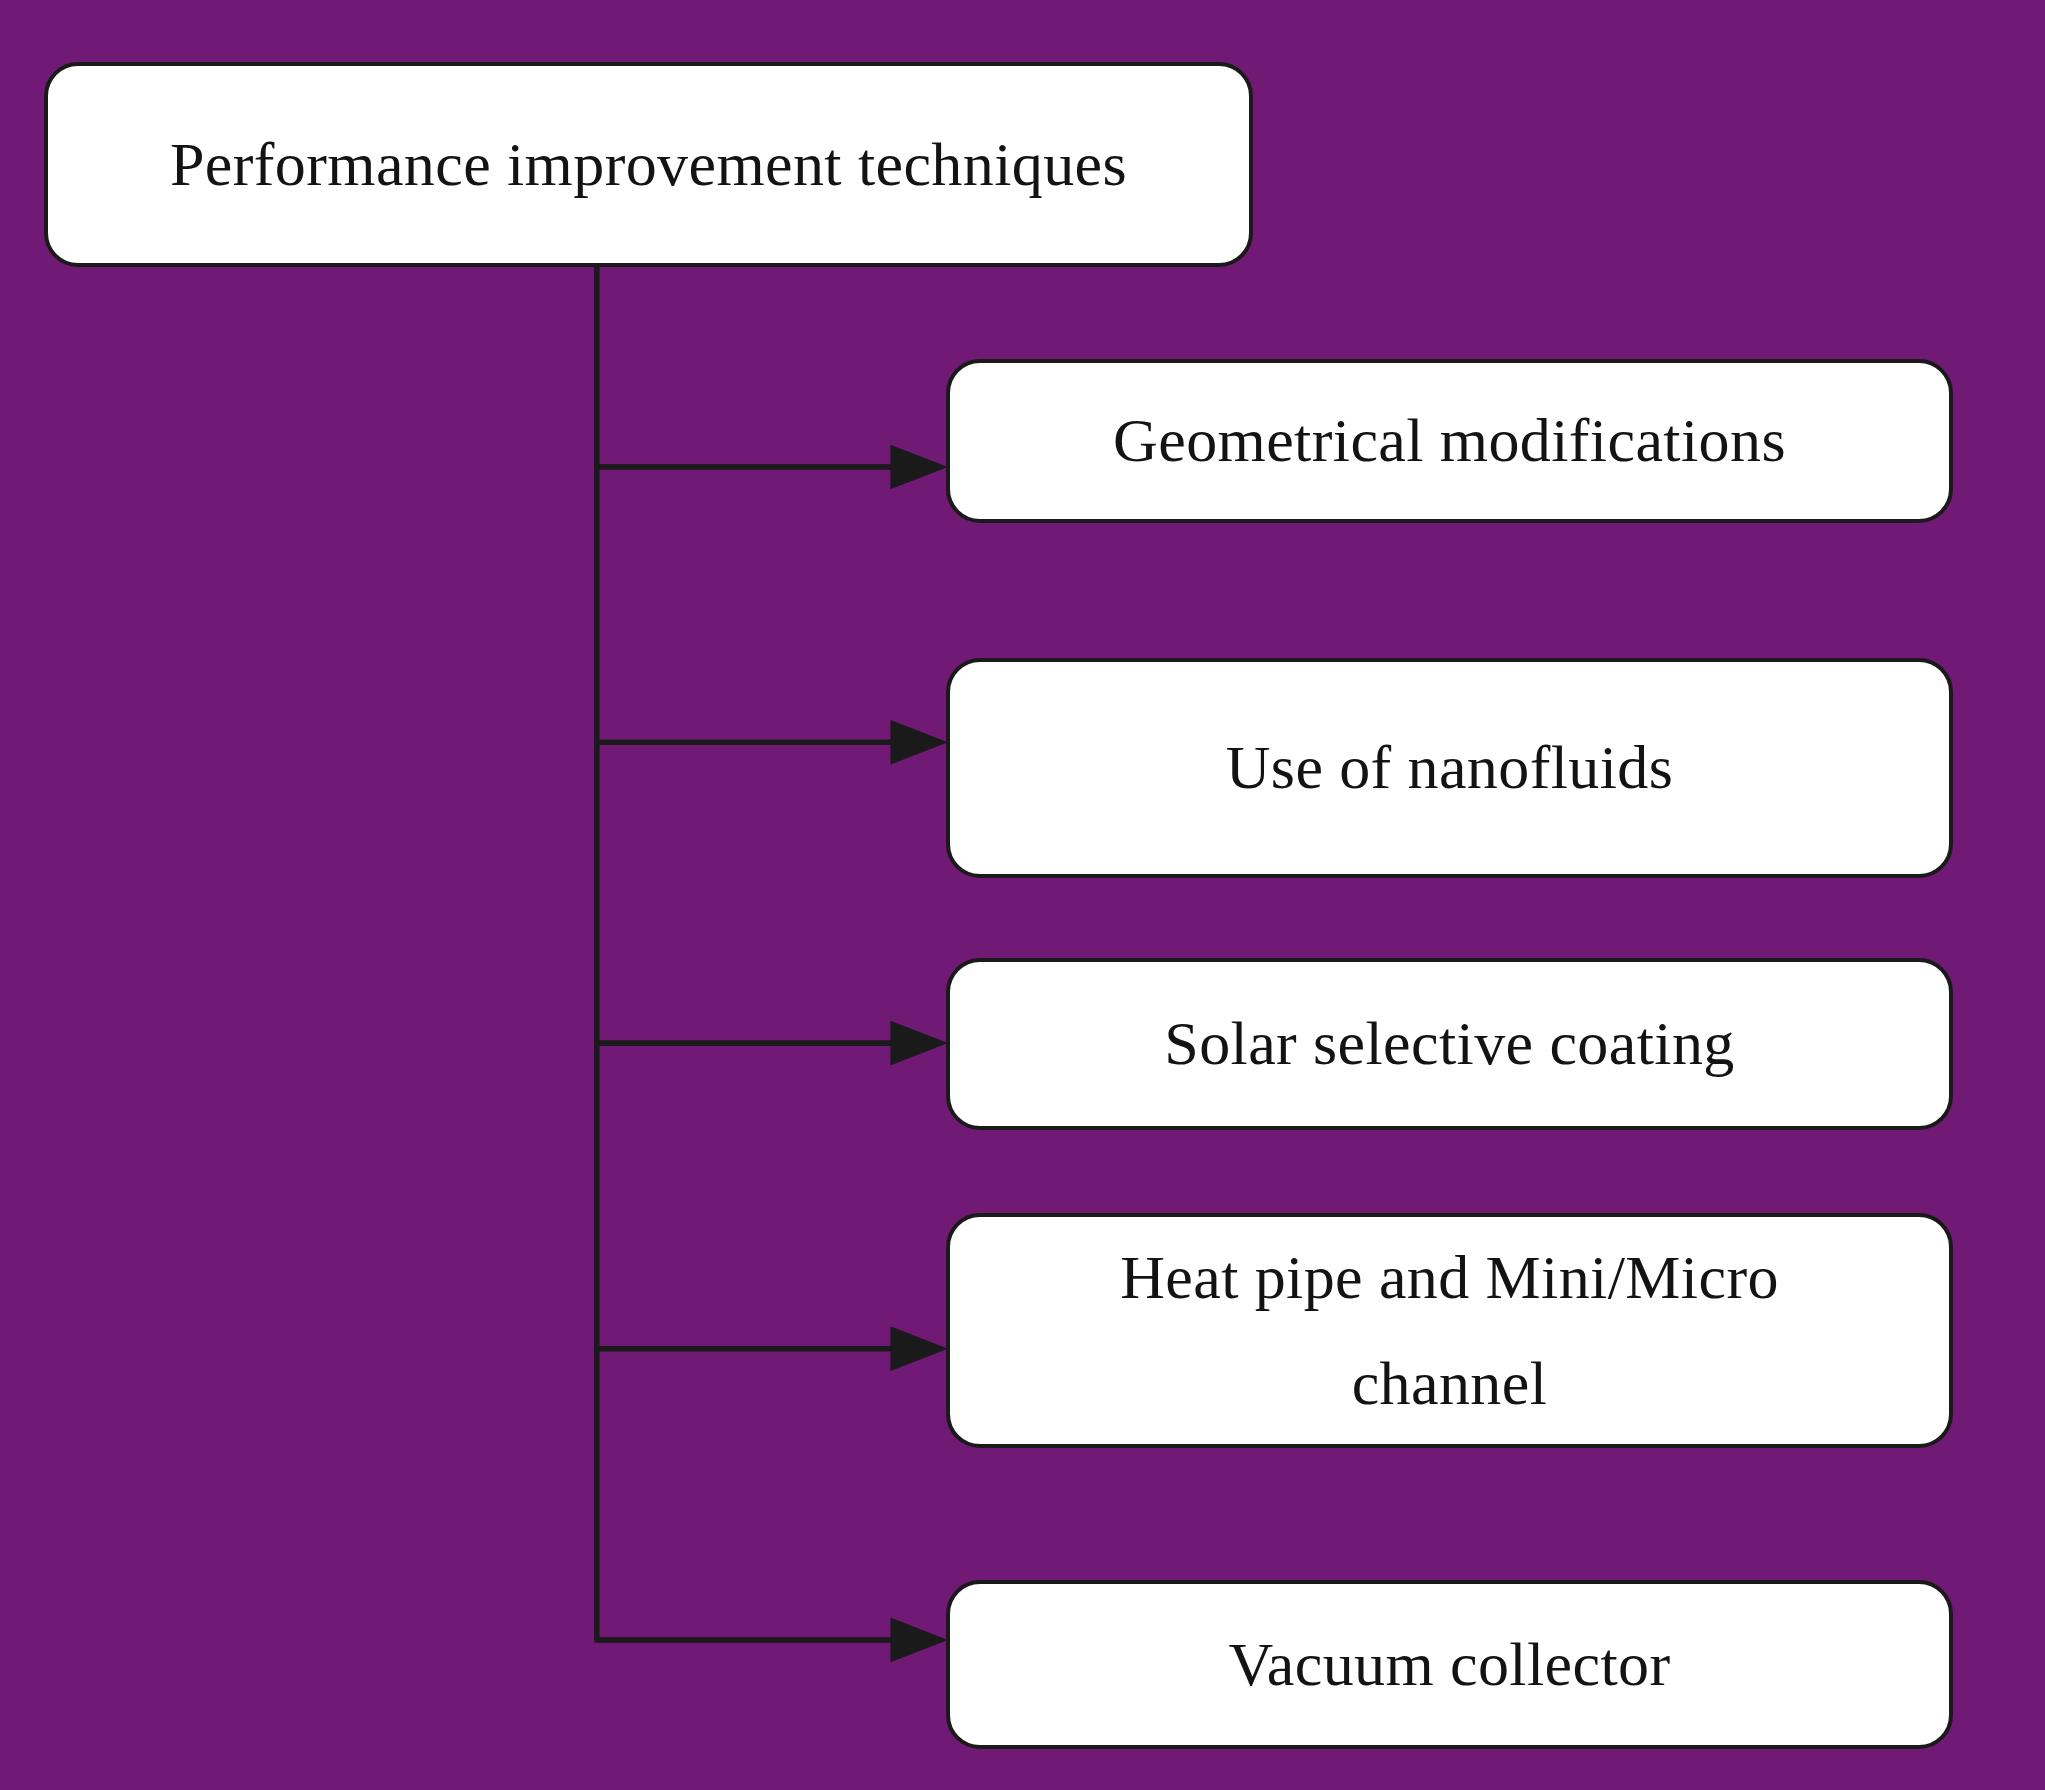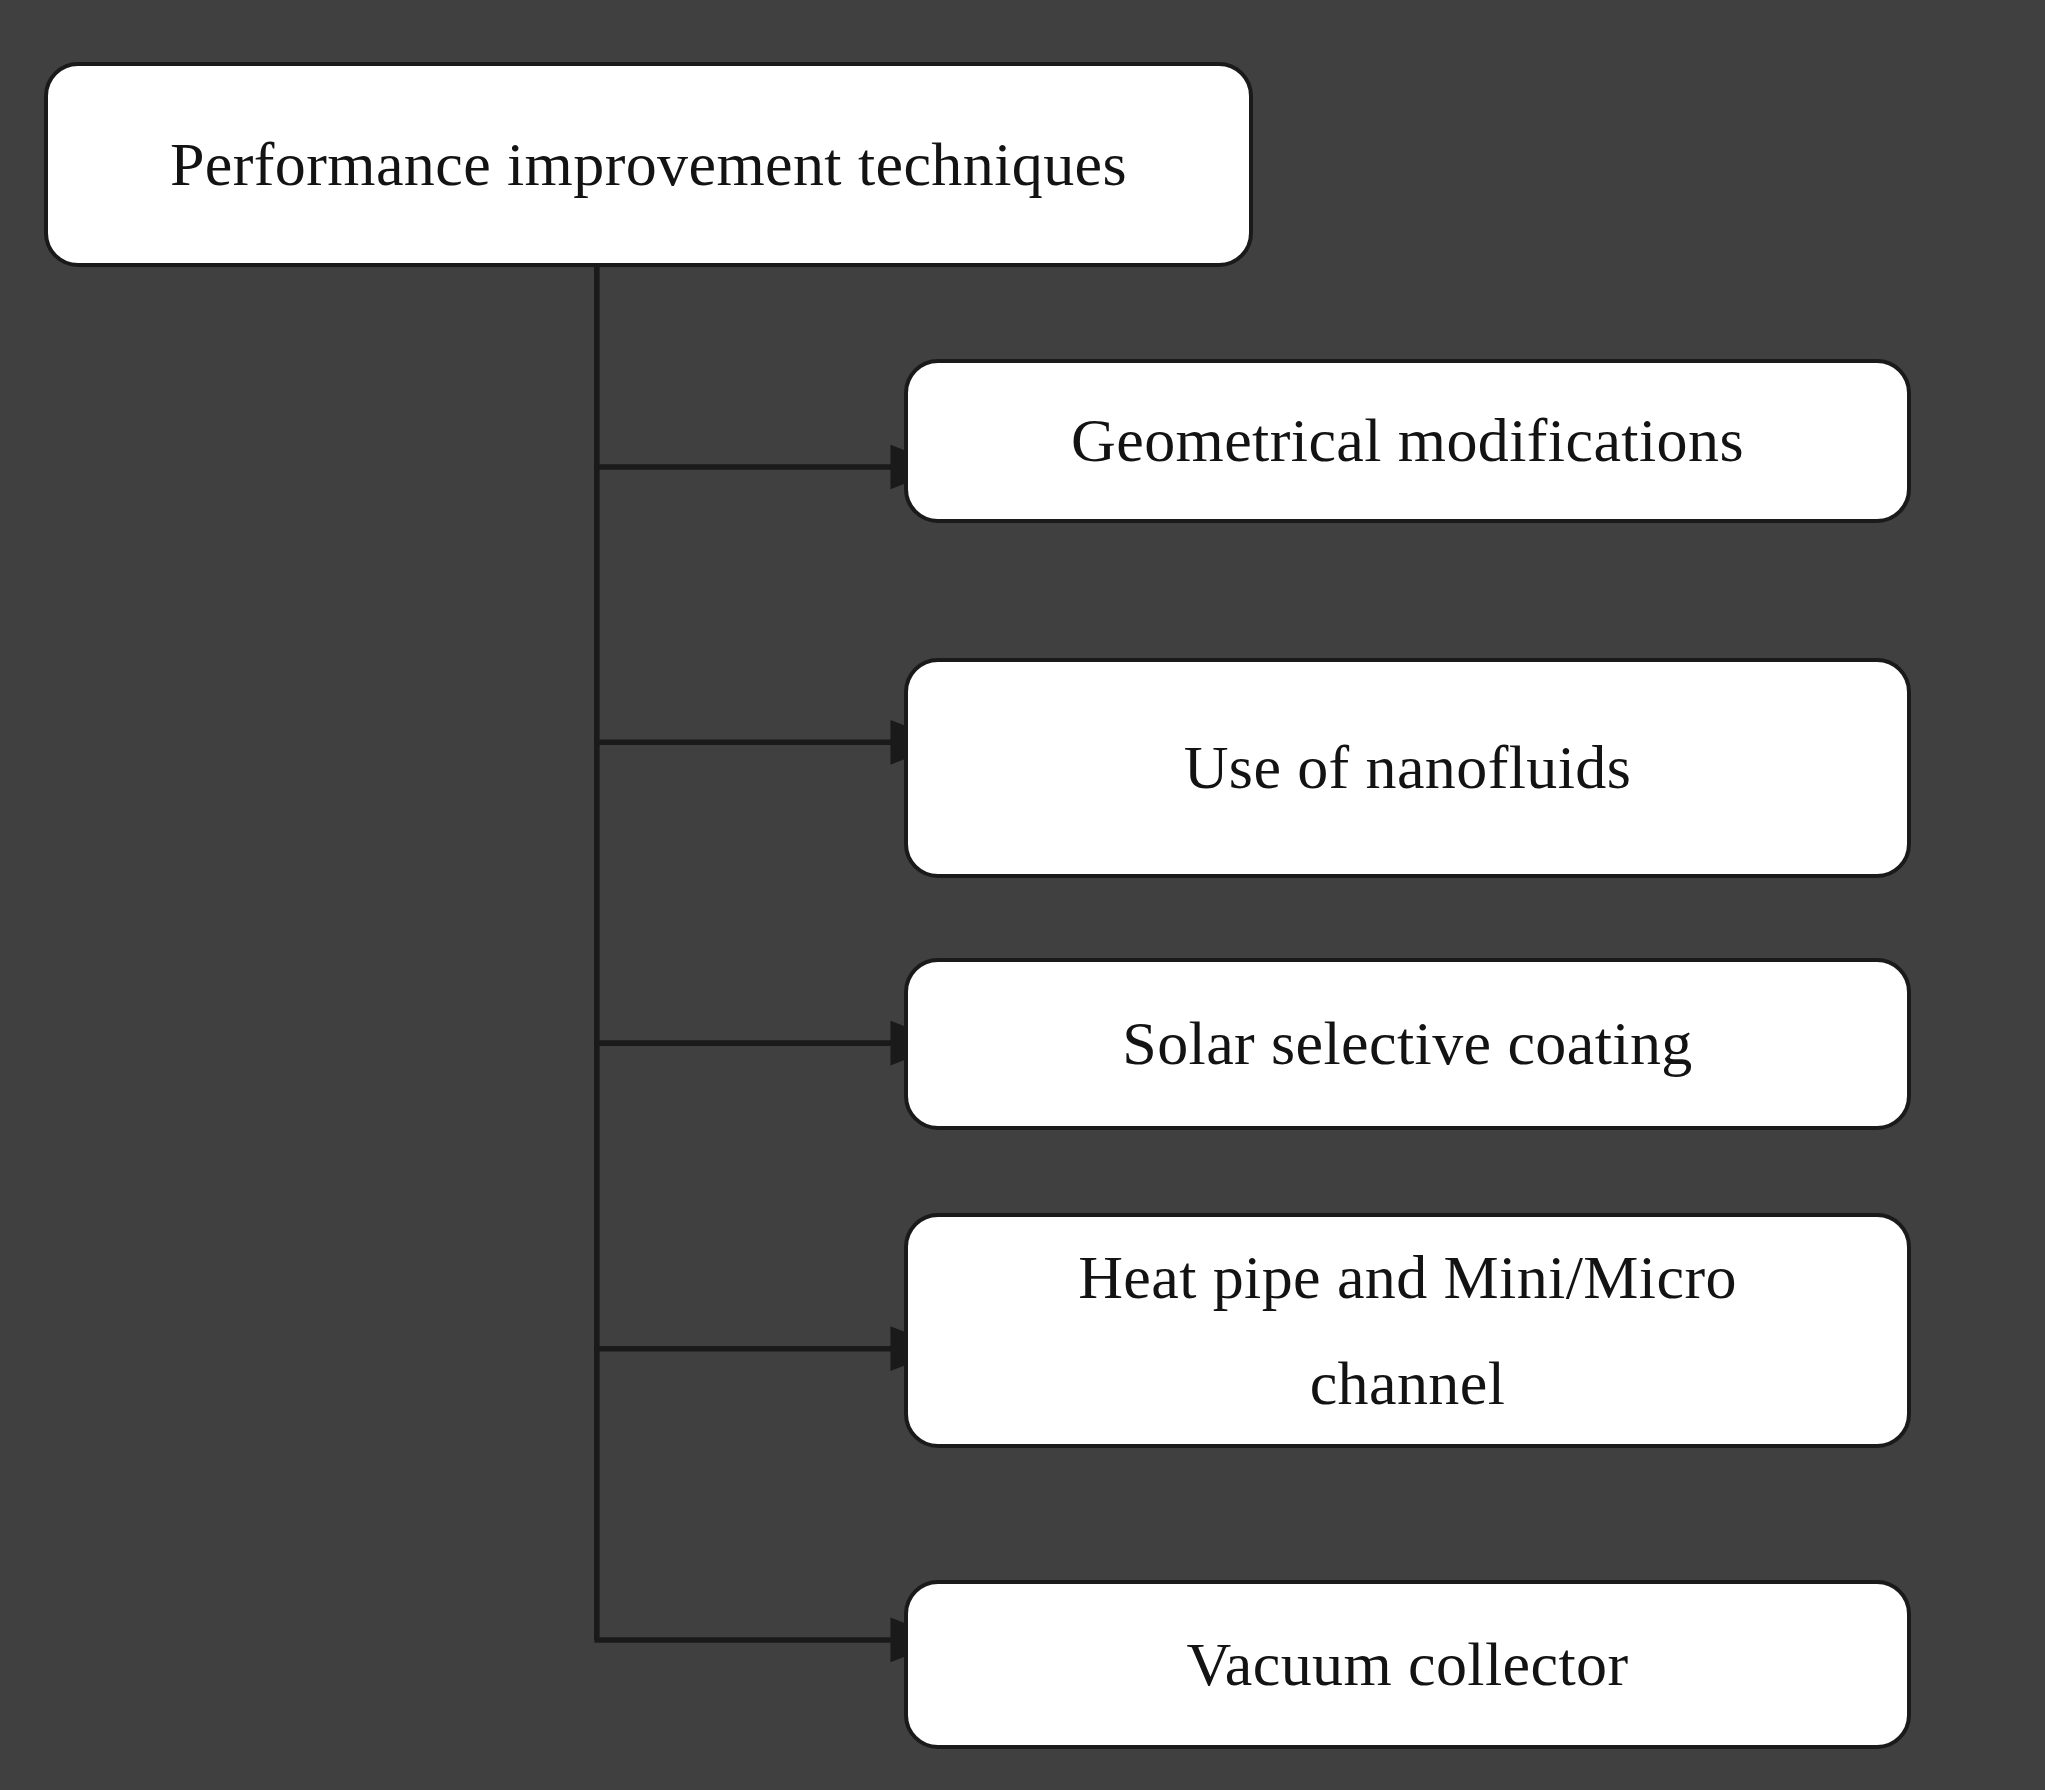--- a/index.html
+++ b/index.html
@@ -4,21 +4,21 @@
 <style>
   html, body {
     margin: 0;
     padding: 0;
     background: #ffffff;
   }
   .canvas {
     position: relative;
     width: 2045px;
     height: 1791px;
-    background: #404040;
+    background: #701a75;
     font-family: "Liberation Serif", "DejaVu Serif", serif;
     color: #131313;
     overflow: hidden;
   }
   .connectors {
     position: absolute;
     left: 0;
     top: 0;
     width: 2045px;
     height: 1791px;
@@ -38,21 +38,21 @@
     line-height: 1.25;
     letter-spacing: 0.4px;
   }
   .node-root {
     left: 44px;
     top: 62px;
     width: 1209px;
     height: 205px;
   }
   .node-child {
-    left: 904px;
+    left: 946px;
     width: 1007px;
     align-items: center;
   }
   .node-child-0 { top: 359px;  height: 164px; }
   .node-child-1 { top: 658px;  height: 220px; }
   .node-child-2 { top: 958px; height: 172px; }
   .node-child-3 { top: 1213px; height: 235px; }
   .node-child-4 { top: 1556px; height: 169px; margin-top: 24px; }
   .node-label {
     display: inline-block;

